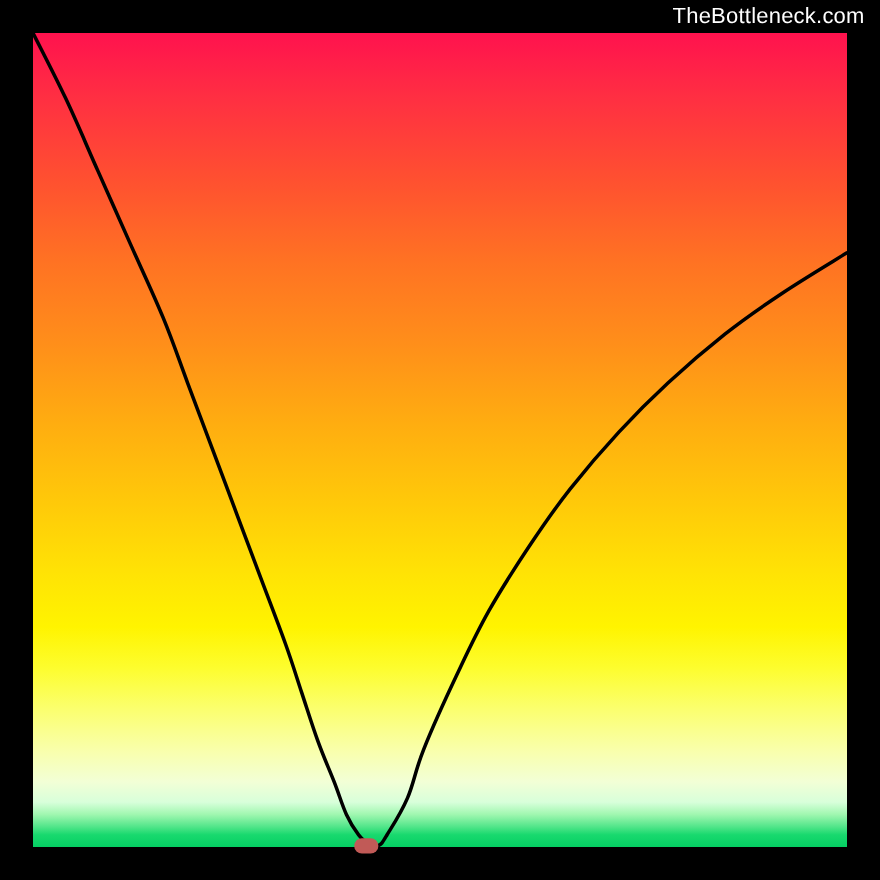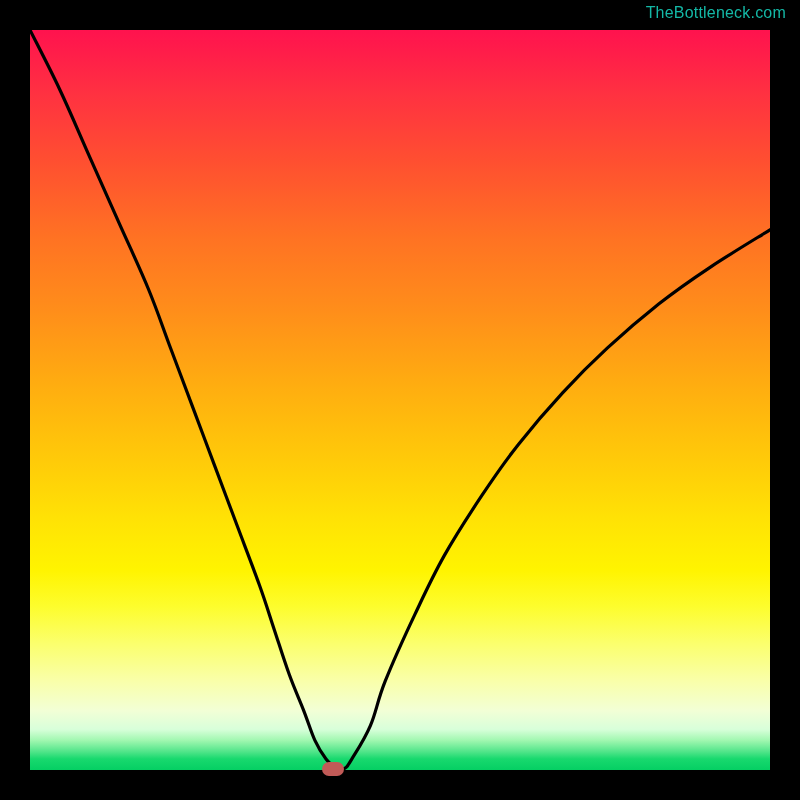--- a/index.html
+++ b/index.html
@@ -47,22 +47,22 @@
       #a0f7b0 96%,
       #52e58a 97.5%,
       #18d96e 98.5%,
       #05cf63 100%
     );
   }
   .watermark {
     position: absolute;
     top: 4px;
     right: 14px;
-    color: #14b8a6;
-    font-size: 16px;
+    color: #ffffff;
+    font-size: 20px;
     font-weight: 500;
     letter-spacing: 0.2px;
   }
   svg.curve {
     position: absolute;
     inset: 0;
   }
   .marker {
     position: absolute;
     width: 22px;

